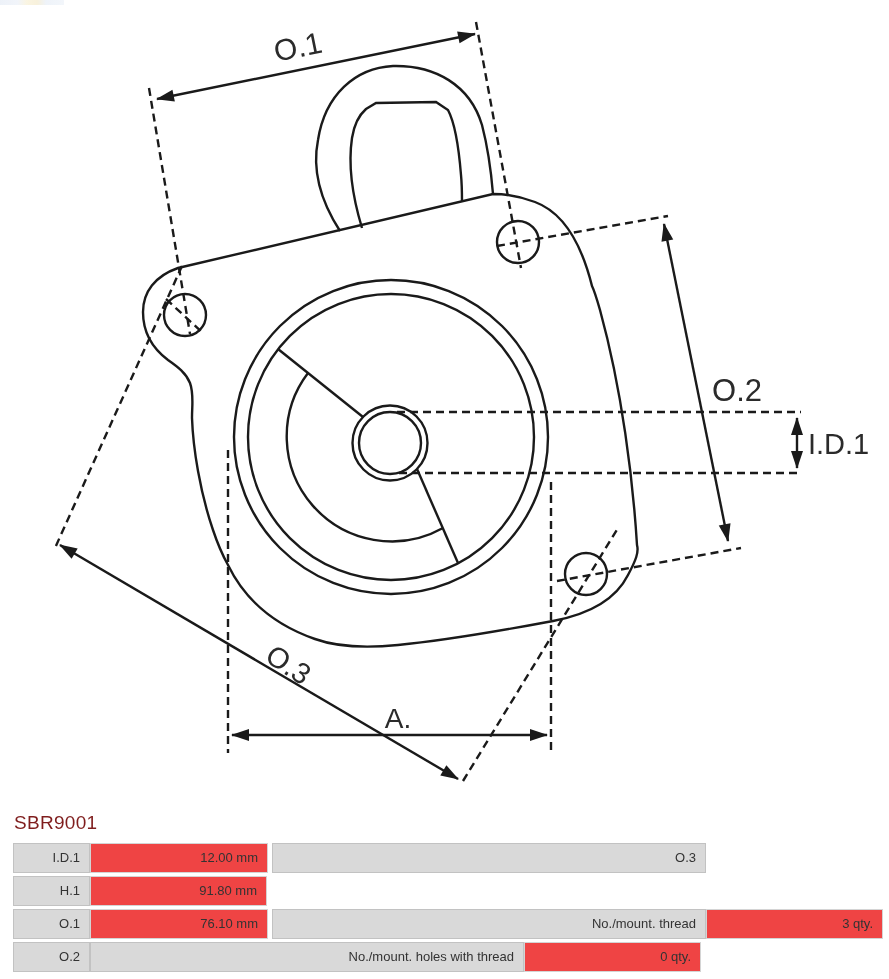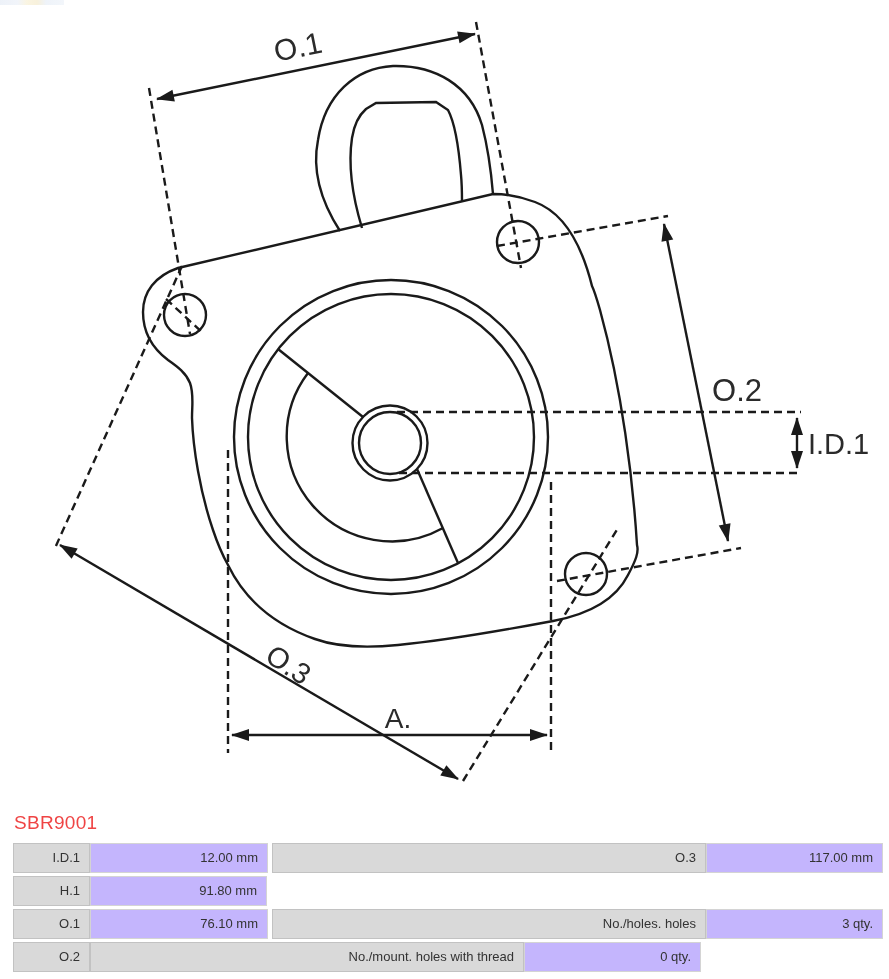--- a/index.html
+++ b/index.html
@@ -17,21 +17,21 @@
   .lbl{fill:#2b2b2b;stroke:none;font-family:"Liberation Sans",sans-serif;font-weight:400;}
 
   
   .part-title{margin:6px 0 0 14px;font-size:19px;font-weight:500;letter-spacing:.3px;color:#c32222;}
 
   
   .spec-table{margin:9px 0 0 13px;}
   .spec-row{display:flex;height:30px;margin-bottom:3px;font-size:13px;color:#333;}
   .cell{box-sizing:border-box;border:1px solid #cccccc;line-height:28px;text-align:right;padding-right:9px;overflow:hidden;white-space:nowrap;}
   .cell.gray{background:#d9d9d9;border-color:#c2c2c2;}
-  .cell.white{background:#c4b5fd;border-color:#d4d4d4;}
+  .cell.white{background:#ef4444;border-color:#d4d4d4;}
   .c1{width:77px;}
   .c2{width:178px;margin-right:4px;}
   .c3{width:434px;}
   .c4{width:177px;}
 </style>
 </head>
 <body>
 
 <div class="logo-strip"></div>
 
@@ -105,39 +105,38 @@
 
   <g>
     <text class="lbl" x="300" y="57" font-size="30" text-anchor="middle" transform="rotate(-11.5 300 57)">O.1</text>
     <text class="lbl" x="737" y="401" font-size="31" text-anchor="middle">O.2</text>
     <text class="lbl" x="808" y="454" font-size="29" text-anchor="start">I.D.1</text>
     <text class="lbl" x="283" y="673" font-size="29" text-anchor="middle" transform="rotate(33 283 673)">O.3</text>
     <text class="lbl" x="398" y="728" font-size="28" text-anchor="middle">A.</text>
   </g>
 </svg>
 
-<div class="part-title" style="color: #ef4444;">SBR9001</div>
+<div class="part-title" style="color: #7f1d1d;">SBR9001</div>
 
 <div class="spec-table">
   <div class="spec-row">
     <div class="cell gray c1">I.D.1</div>
     <div class="cell white c2">12.00 mm</div>
     <div class="cell gray c3">O.3</div>
-    <div class="cell white c4">117.00 mm</div>
   </div>
 
   <div class="spec-row">
     <div class="cell gray c1">H.1</div>
     <div class="cell white c4">91.80 mm</div>
   </div>
 
   <div class="spec-row">
     <div class="cell gray c1">O.1</div>
     <div class="cell white c2">76.10 mm</div>
-    <div class="cell gray c3">No./holes. holes</div>
+    <div class="cell gray c3">No./mount. thread</div>
     <div class="cell white c4">3 qty.</div>
   </div>
 
   <div class="spec-row">
     <div class="cell gray c1">O.2</div>
     <div class="cell gray c3">No./mount. holes with thread</div>
     <div class="cell white c4">0 qty.</div>
   </div>
 </div>
 

